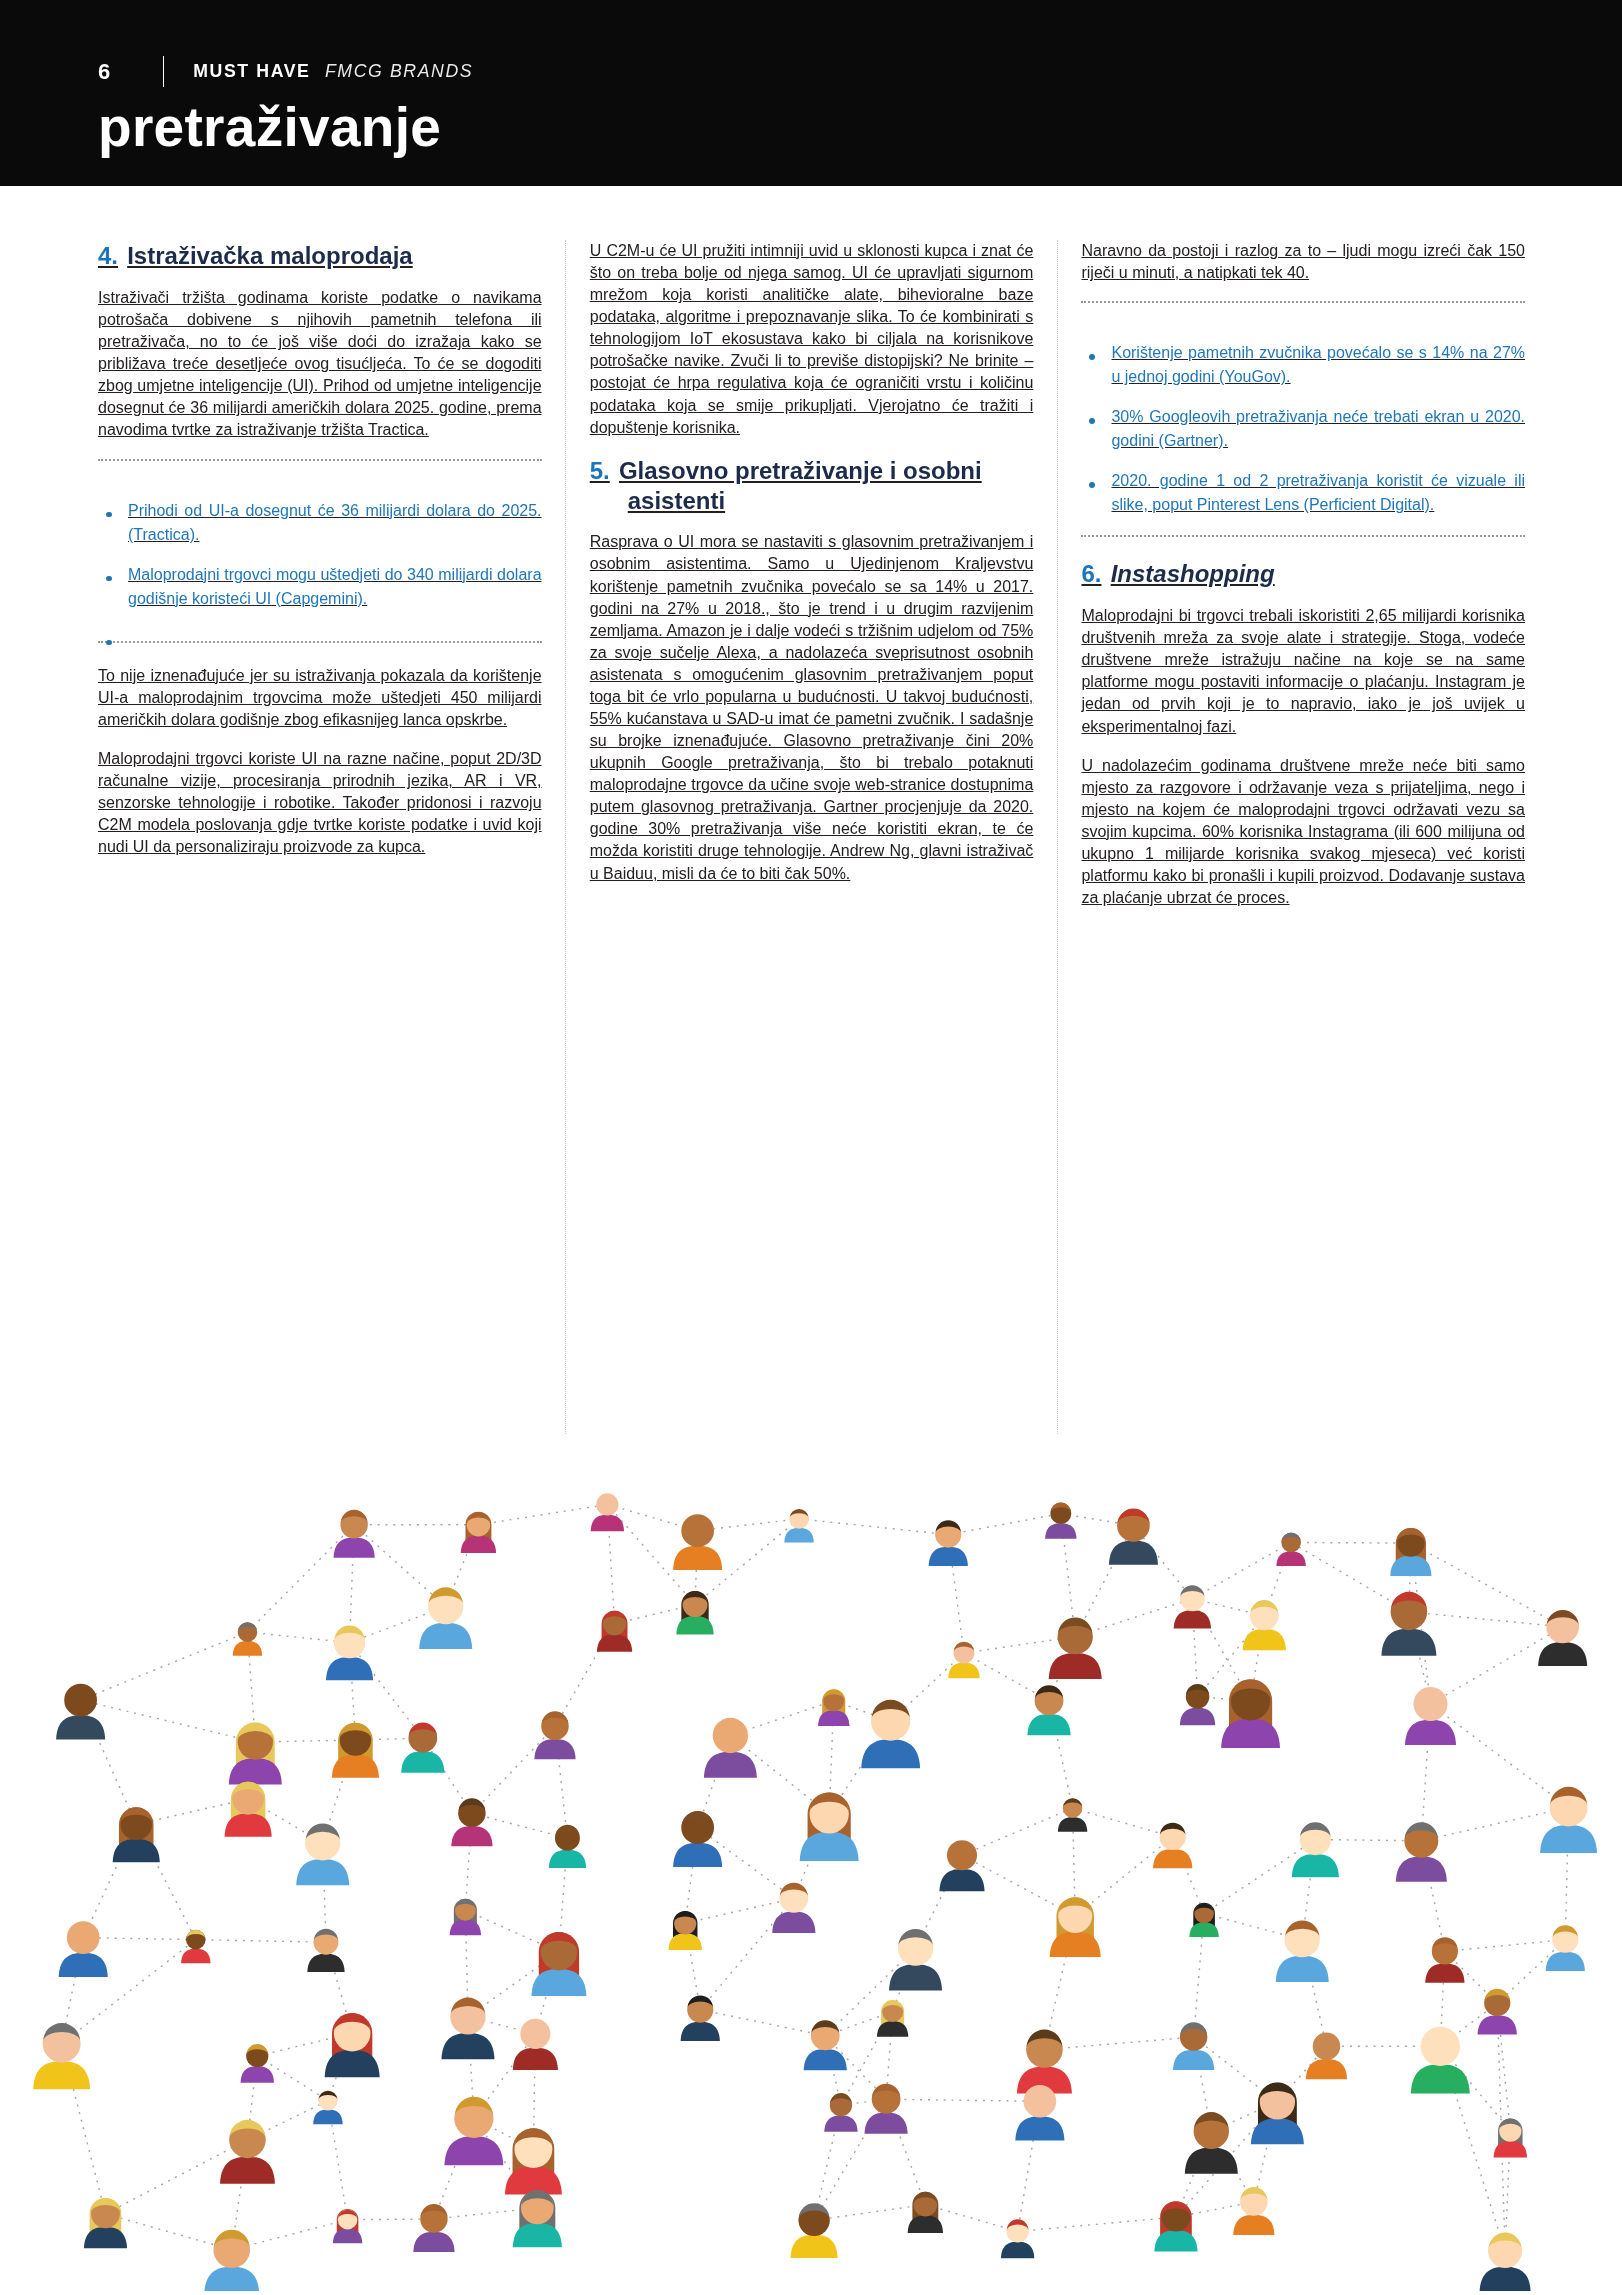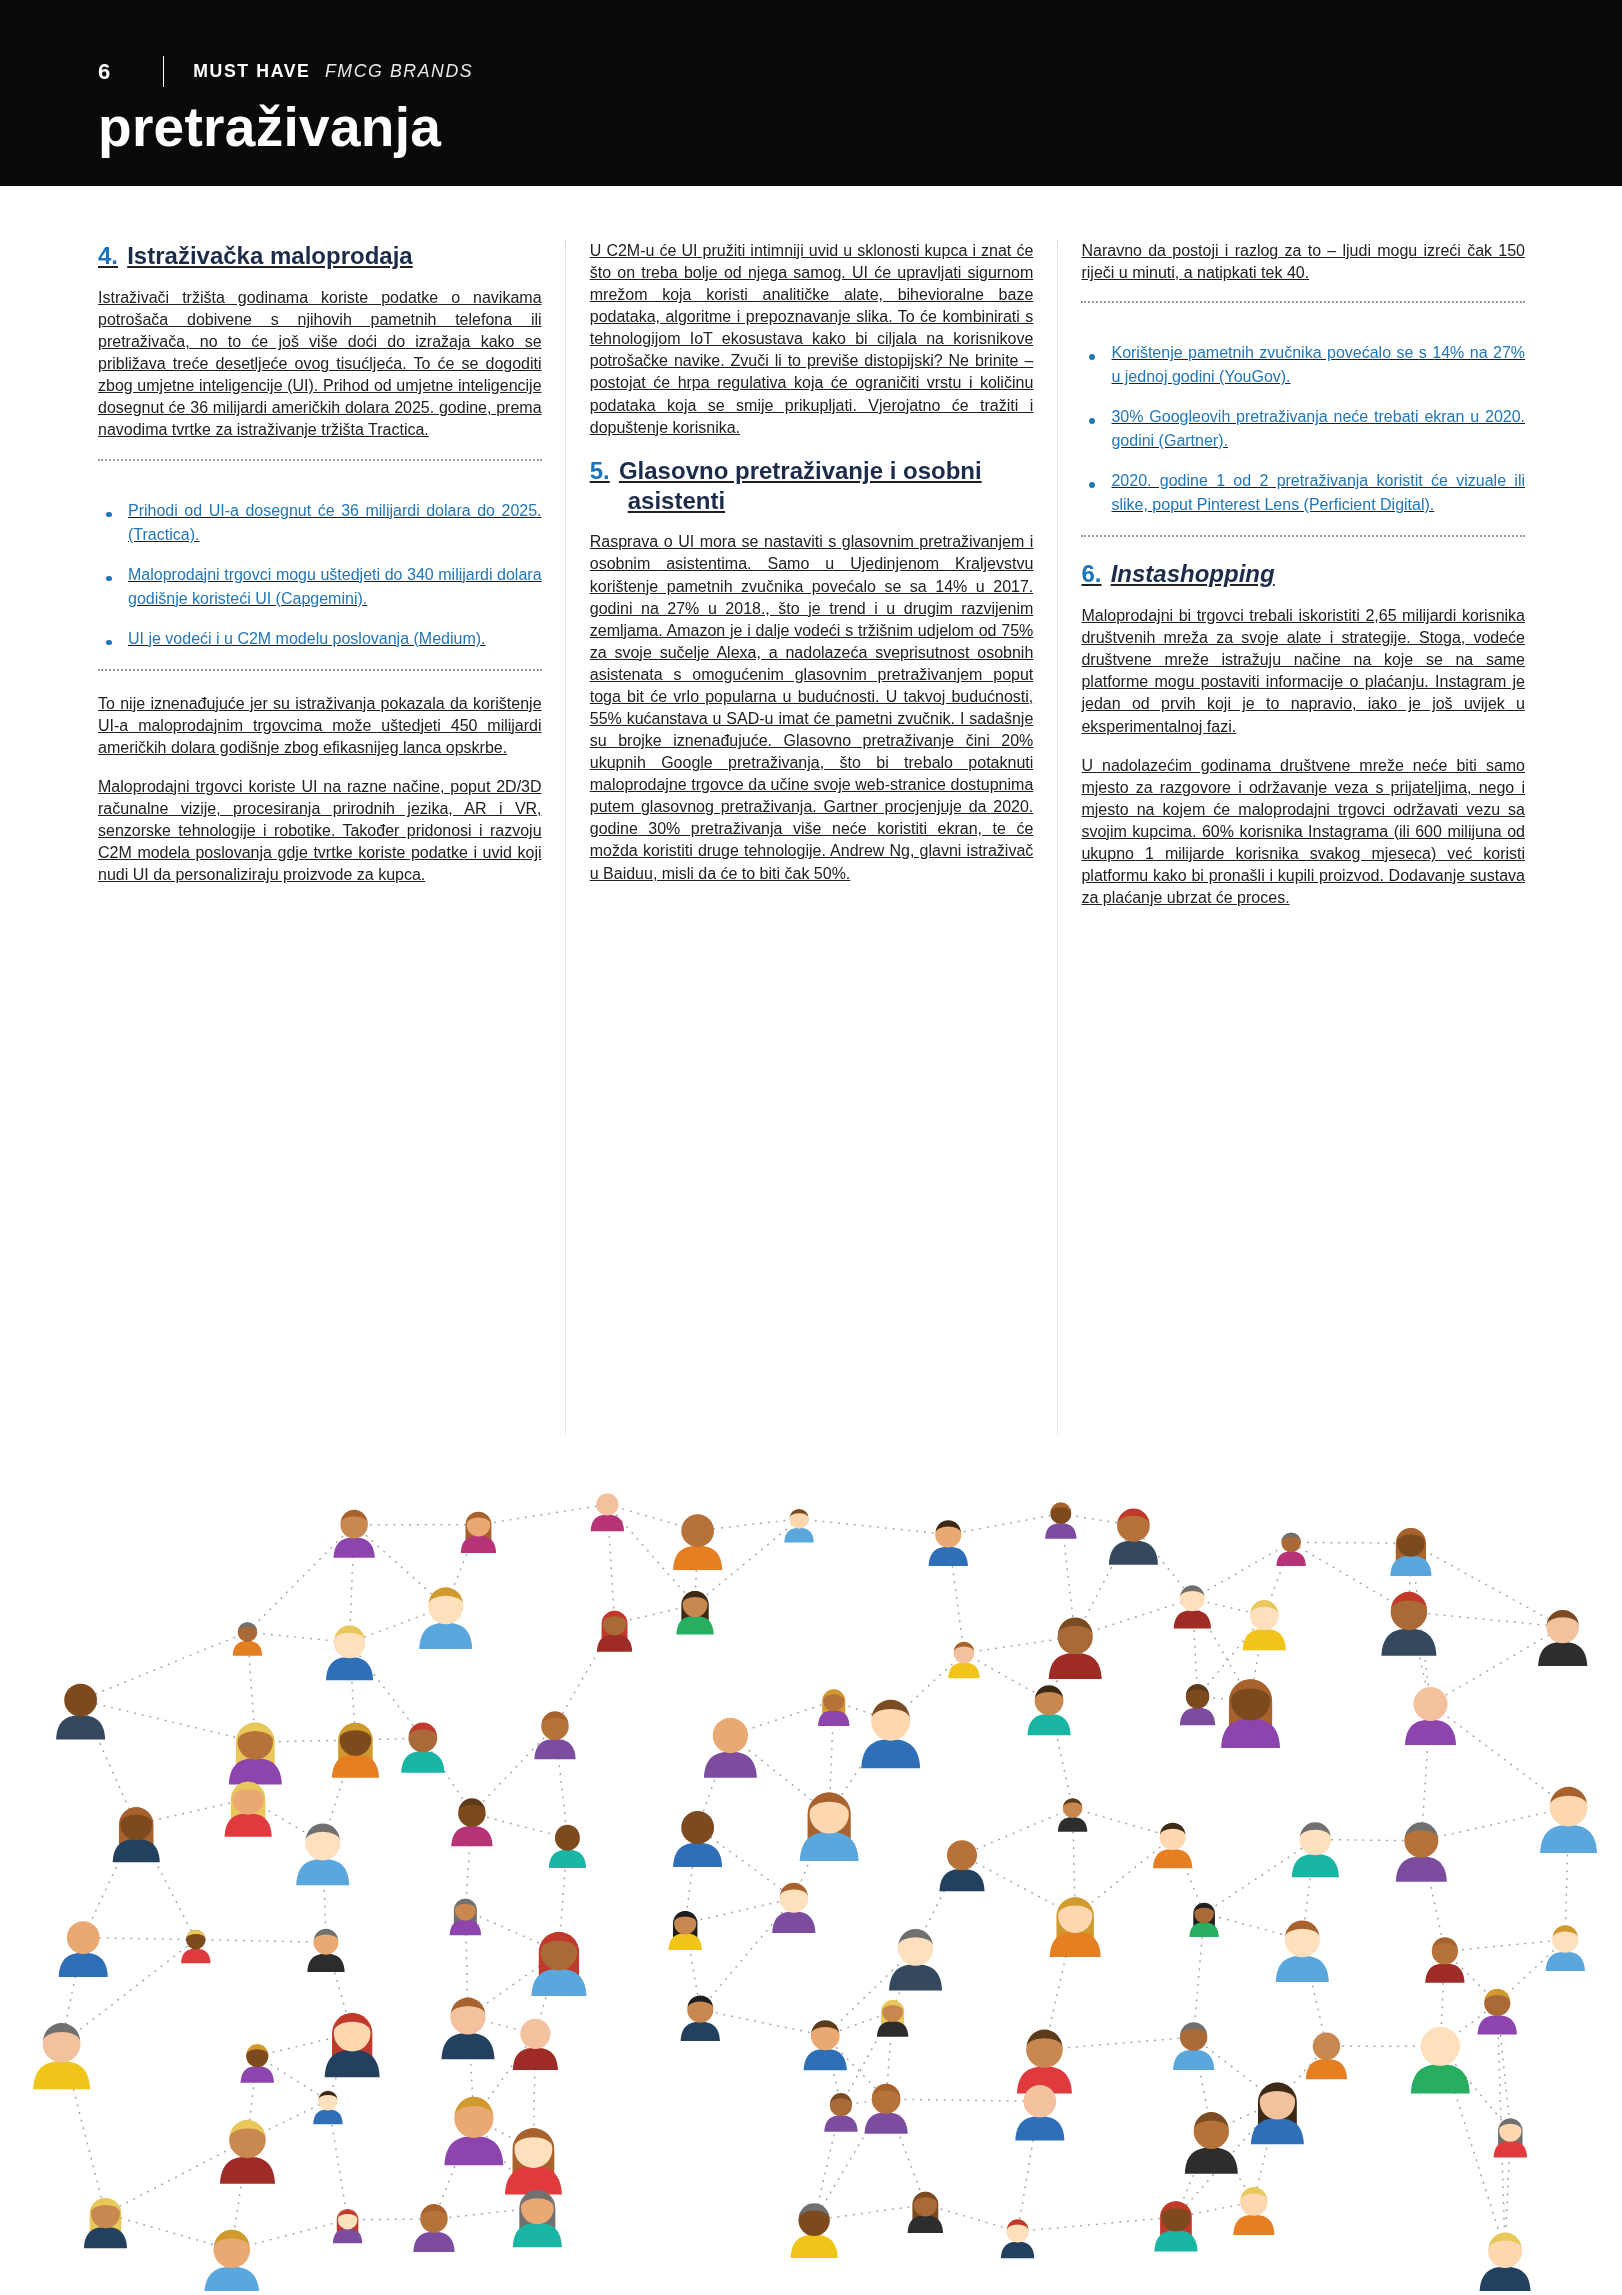--- a/index.html
+++ b/index.html
@@ -62,21 +62,21 @@
 
   <header class="masthead">
     <div class="meta-row">
       <span class="pagenum">6</span>
       <span class="vdiv"></span>
       <span class="eyebrow">
         <span class="bld">MUST HAVE</span>
         <span class="reg">FMCG BRANDS</span>
       </span>
     </div>
-    <h1 class="section-title">pretraživanja</h1>
+    <h1 class="section-title">pretraživanje</h1>
   </header>
 
   <main class="content">
 
     <section class="col">
       <h2 class="h">
         <span class="num">4.</span><span>Istraživačka maloprodaja</span>
       </h2>
       <p class="body">Istraživači tržišta godinama koriste podatke o navikama potrošača dobivene s njihovih pametnih telefona ili pretraživača, no to će još više doći do izražaja kako se približava treće desetljeće ovog tisućljeća. To će se dogoditi zbog umjetne inteligencije (UI). Prihod od umjetne inteligencije dosegnut će 36 milijardi američkih dolara 2025. godine, prema navodima tvrtke za istraživanje tržišta Tractica.</p>
 
@@ -84,21 +84,20 @@
         <div class="bullet">
           <span class="dot"></span>
           <span>Prihodi od UI-a dosegnut će 36 milijardi dolara do 2025. (Tractica).</span>
         </div>
         <div class="bullet">
           <span class="dot"></span>
           <span>Maloprodajni trgovci mogu uštedjeti do 340 milijardi dolara godišnje koristeći UI (Capgemini).</span>
         </div>
         <div class="bullet">
           <span class="dot"></span>
-          <span>UI je vodeći i u C2M modelu poslovanja (Medium).</span>
         </div>
       </div>
 
       <p class="body">To nije iznenađujuće jer su istraživanja pokazala da korištenje UI-a maloprodajnim trgovcima može uštedjeti 450 milijardi američkih dolara godišnje zbog efikasnijeg lanca opskrbe.</p>
       <p class="body">Maloprodajni trgovci koriste UI na razne načine, poput 2D/3D računalne vizije, procesiranja prirodnih jezika, AR i VR, senzorske tehnologije i robotike. Također pridonosi i razvoju C2M modela poslovanja gdje tvrtke koriste podatke i uvid koji nudi UI da personaliziraju proizvode za kupca.</p>
     </section>
 
     <section class="col">
       <p class="body">U C2M-u će UI pružiti intimniji uvid u sklonosti kupca i znat će što on treba bolje od njega samog. UI će upravljati sigurnom mrežom koja koristi analitičke alate, bihevioralne baze podataka, algoritme i prepoznavanje slika. To će kombinirati s tehnologijom IoT ekosustava kako bi ciljala na korisnikove potrošačke navike. Zvuči li to previše distopijski? Ne brinite – postojat će hrpa regulativa koja će ograničiti vrstu i količinu podataka koja se smije prikupljati. Vjerojatno će tražiti i dopuštenje korisnika.</p>
       <h2 class="h">

